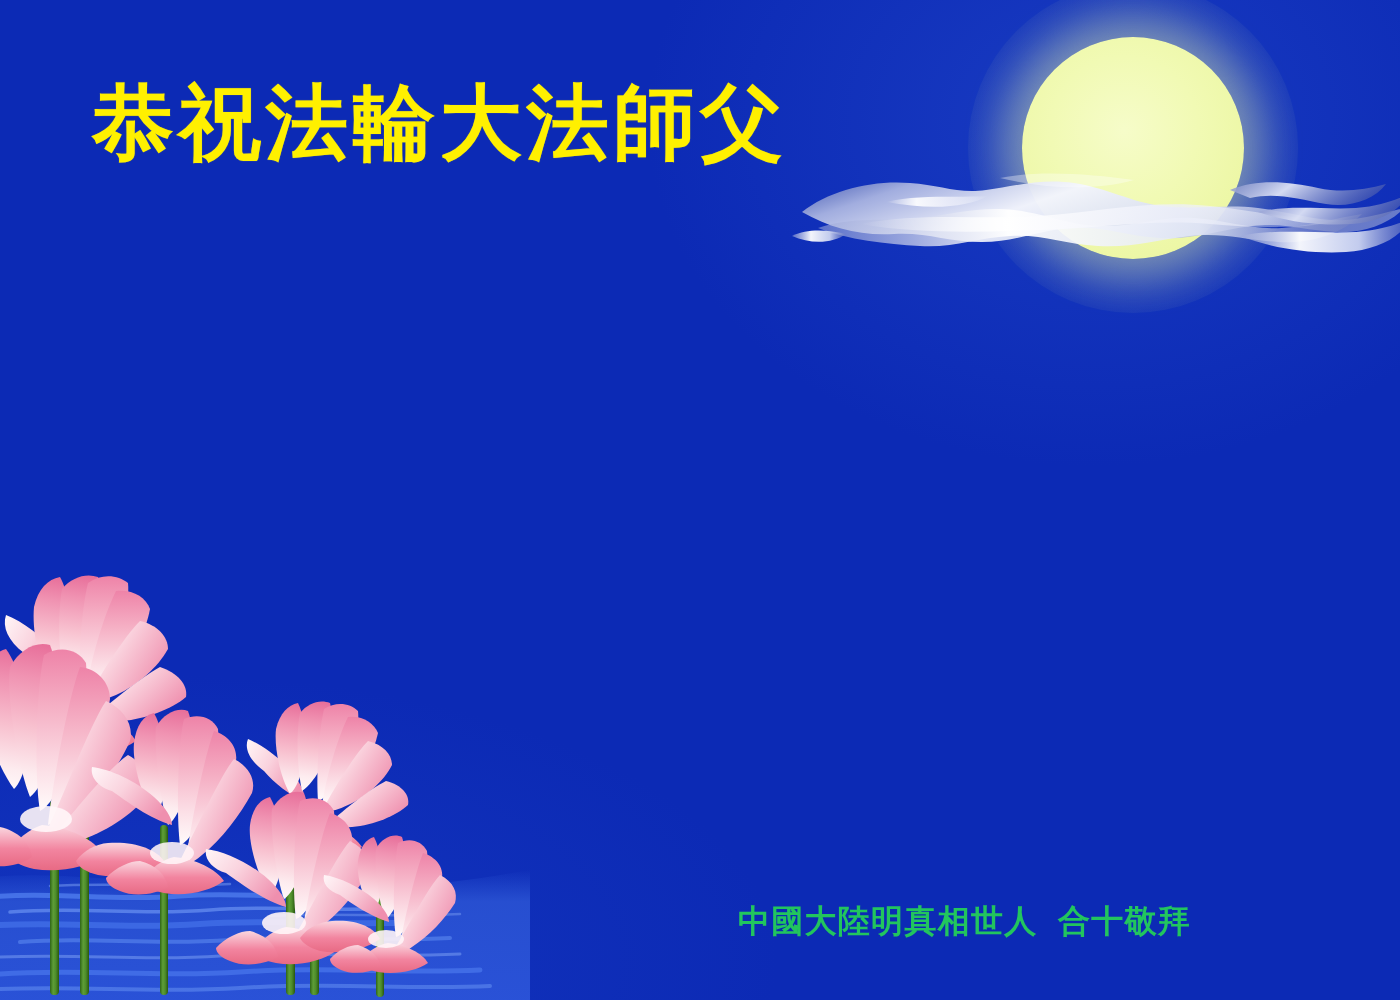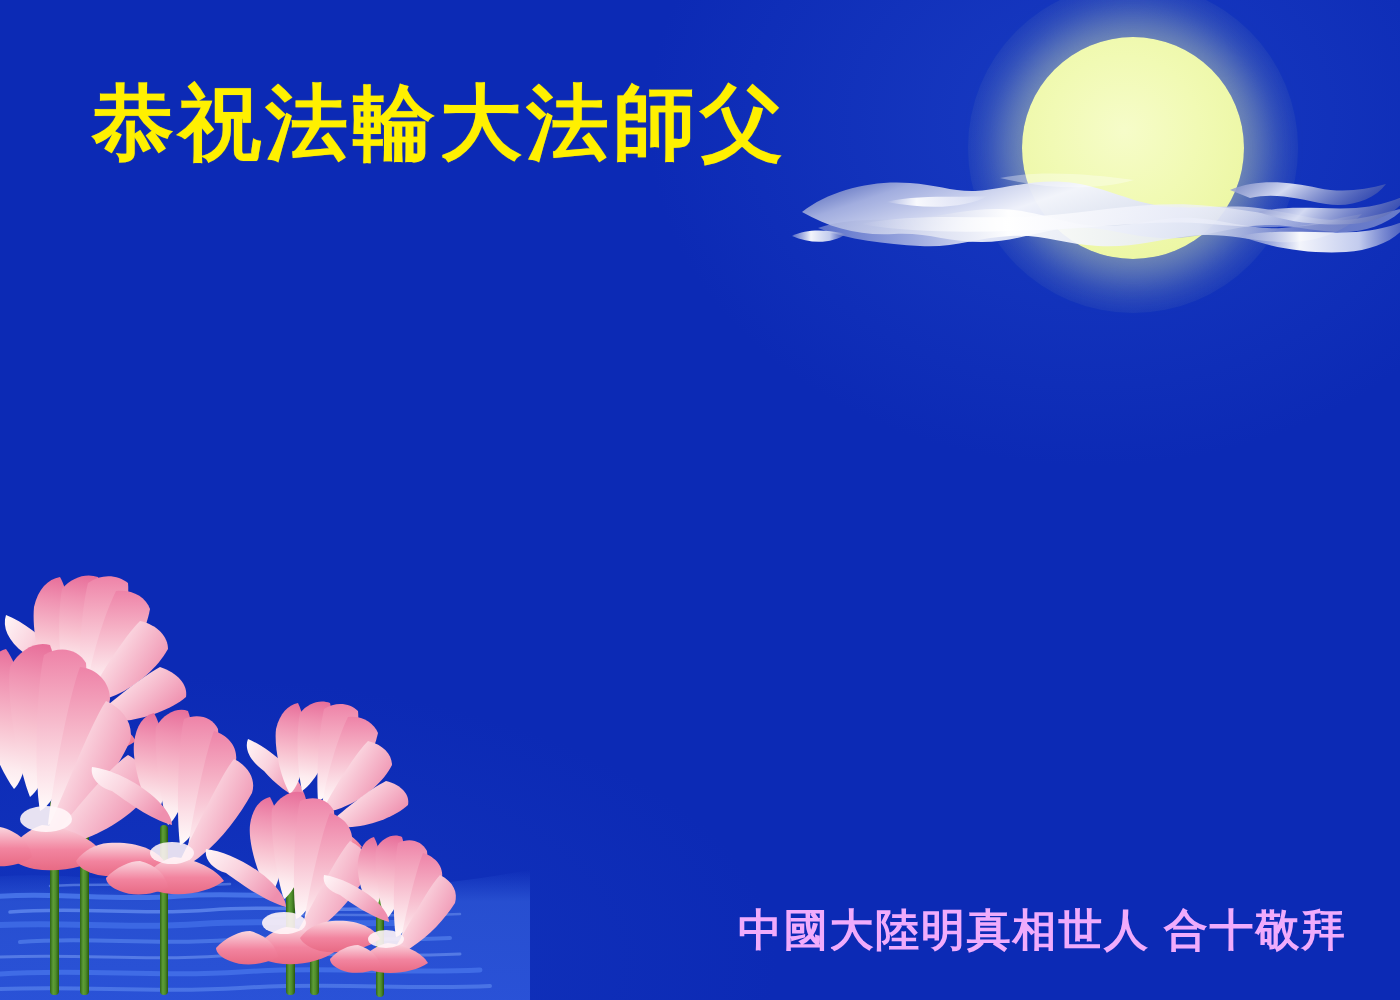--- a/index.html
+++ b/index.html
@@ -119,27 +119,27 @@
   #headline-2 {
     left: 292px;
     top: 276px;
     font-size: 80px;
     line-height: 1;
   }
   #signature {
     position: absolute;
     left: 738px;
     top: 908px;
-    font-size: 44px;
+    font-size: 32px;
     line-height: 1;
     font-weight: 700;
     letter-spacing: 0.04em;
-    color: #f0abfc;
+    color: #22c55e;
     white-space: nowrap;
-    font-family: Liberation Sans, sans-serif;
+    font-family: Liberation Mono, monospace;
   }
 </style>
 </head>
 <body>
 
 <div id="card">
 
   <div class="bg-sky"></div>
   <div class="bg-sky-grad"></div>
 

